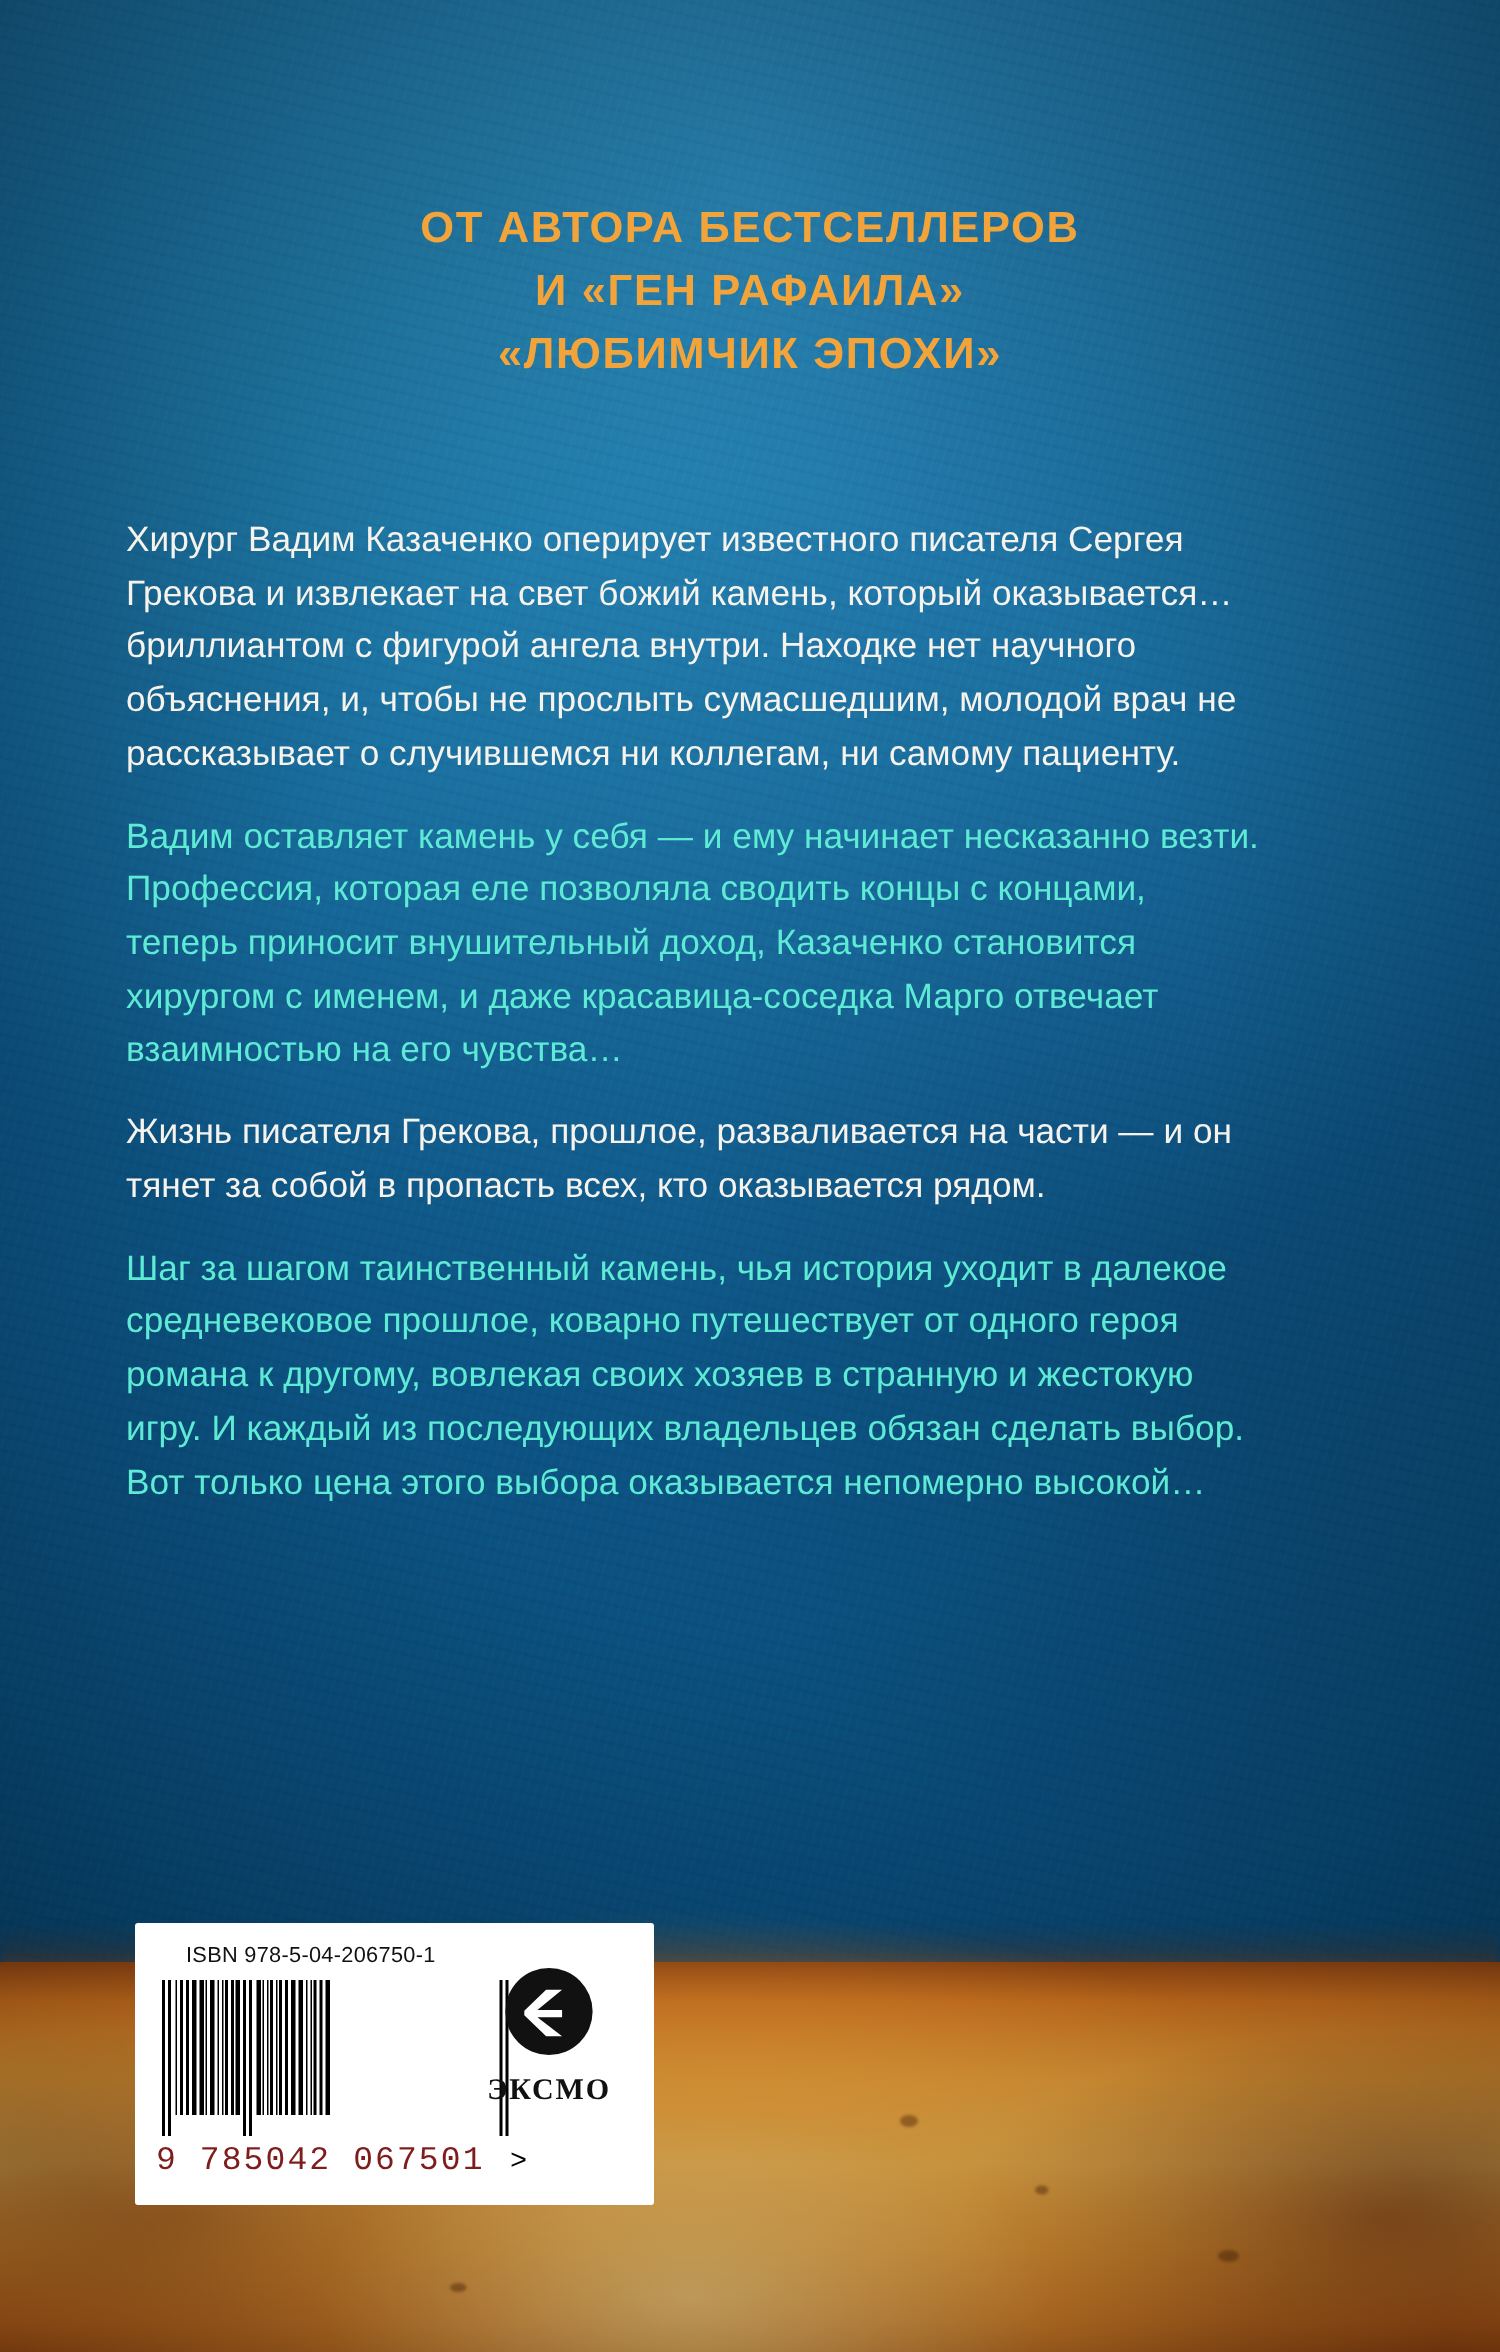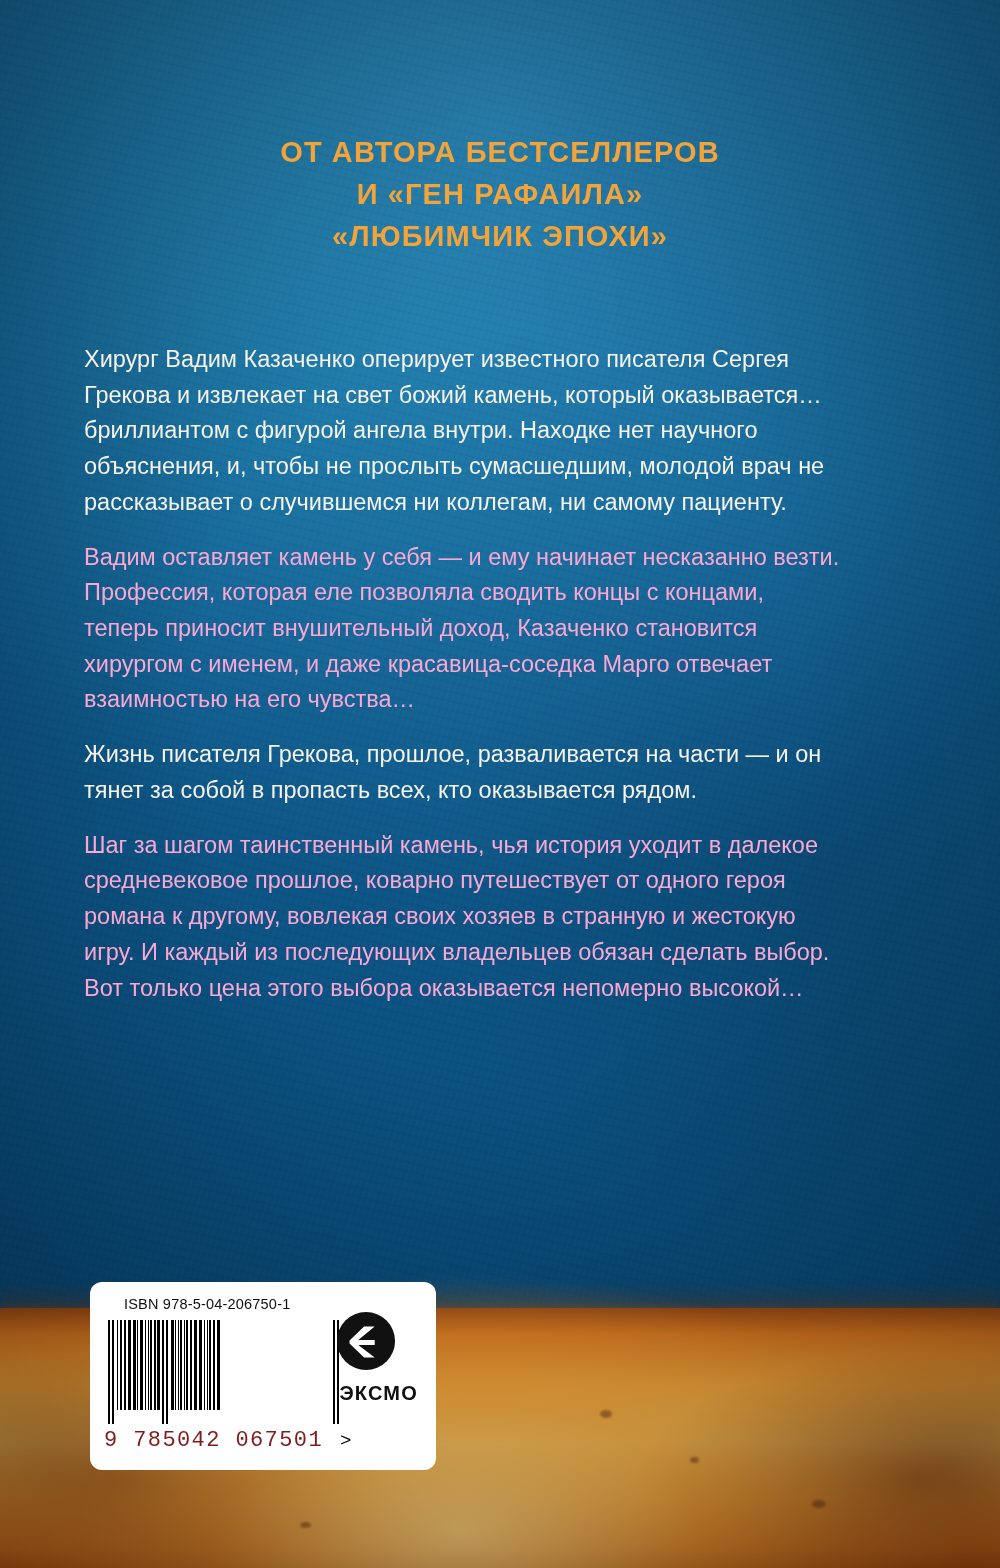--- a/index.html
+++ b/index.html
@@ -100,31 +100,31 @@
     top: 300px;
     color: #f6f2ec;
     font-size: 23.5px;
     line-height: 1.52;
     margin-top: 42px;
   }
   .blurb p {
     margin: 0 0 19px 0;
   }
   .blurb p.accent {
-    color: #f9a8d4;
+    color: #5eead4;
   }
   
   .barcode-box {
     position: absolute;
     left: 90px;
     bottom: 98px;
     width: 346px;
     height: 188px;
     background: #ffffff;
-    border-radius: 12px;
+    border-radius: 2px;
   }
   .isbn-text {
     position: absolute;
     left: 34px;
     top: 14px;
     font-size: 14.5px;
     color: #111;
     letter-spacing: 0.2px;
     font-family: "Liberation Sans", sans-serif;
   }
@@ -159,21 +159,22 @@
     font-family: "Liberation Mono", monospace;
     font-size: 19px;
     color: #000;
   }
   
   .publisher {
     position: absolute;
     right: 18px;
     top: 28px;
     width: 104px;
-    text-align: right;
+    text-align: center;
+    font-family: Liberation Serif, serif;
   }
   .pub-mark {
     width: 62px;
     height: 62px;
     margin: 0 auto 10px auto;
   }
   .pub-name {
     font-size: 20px;
     font-weight: bold;
     color: #111;

